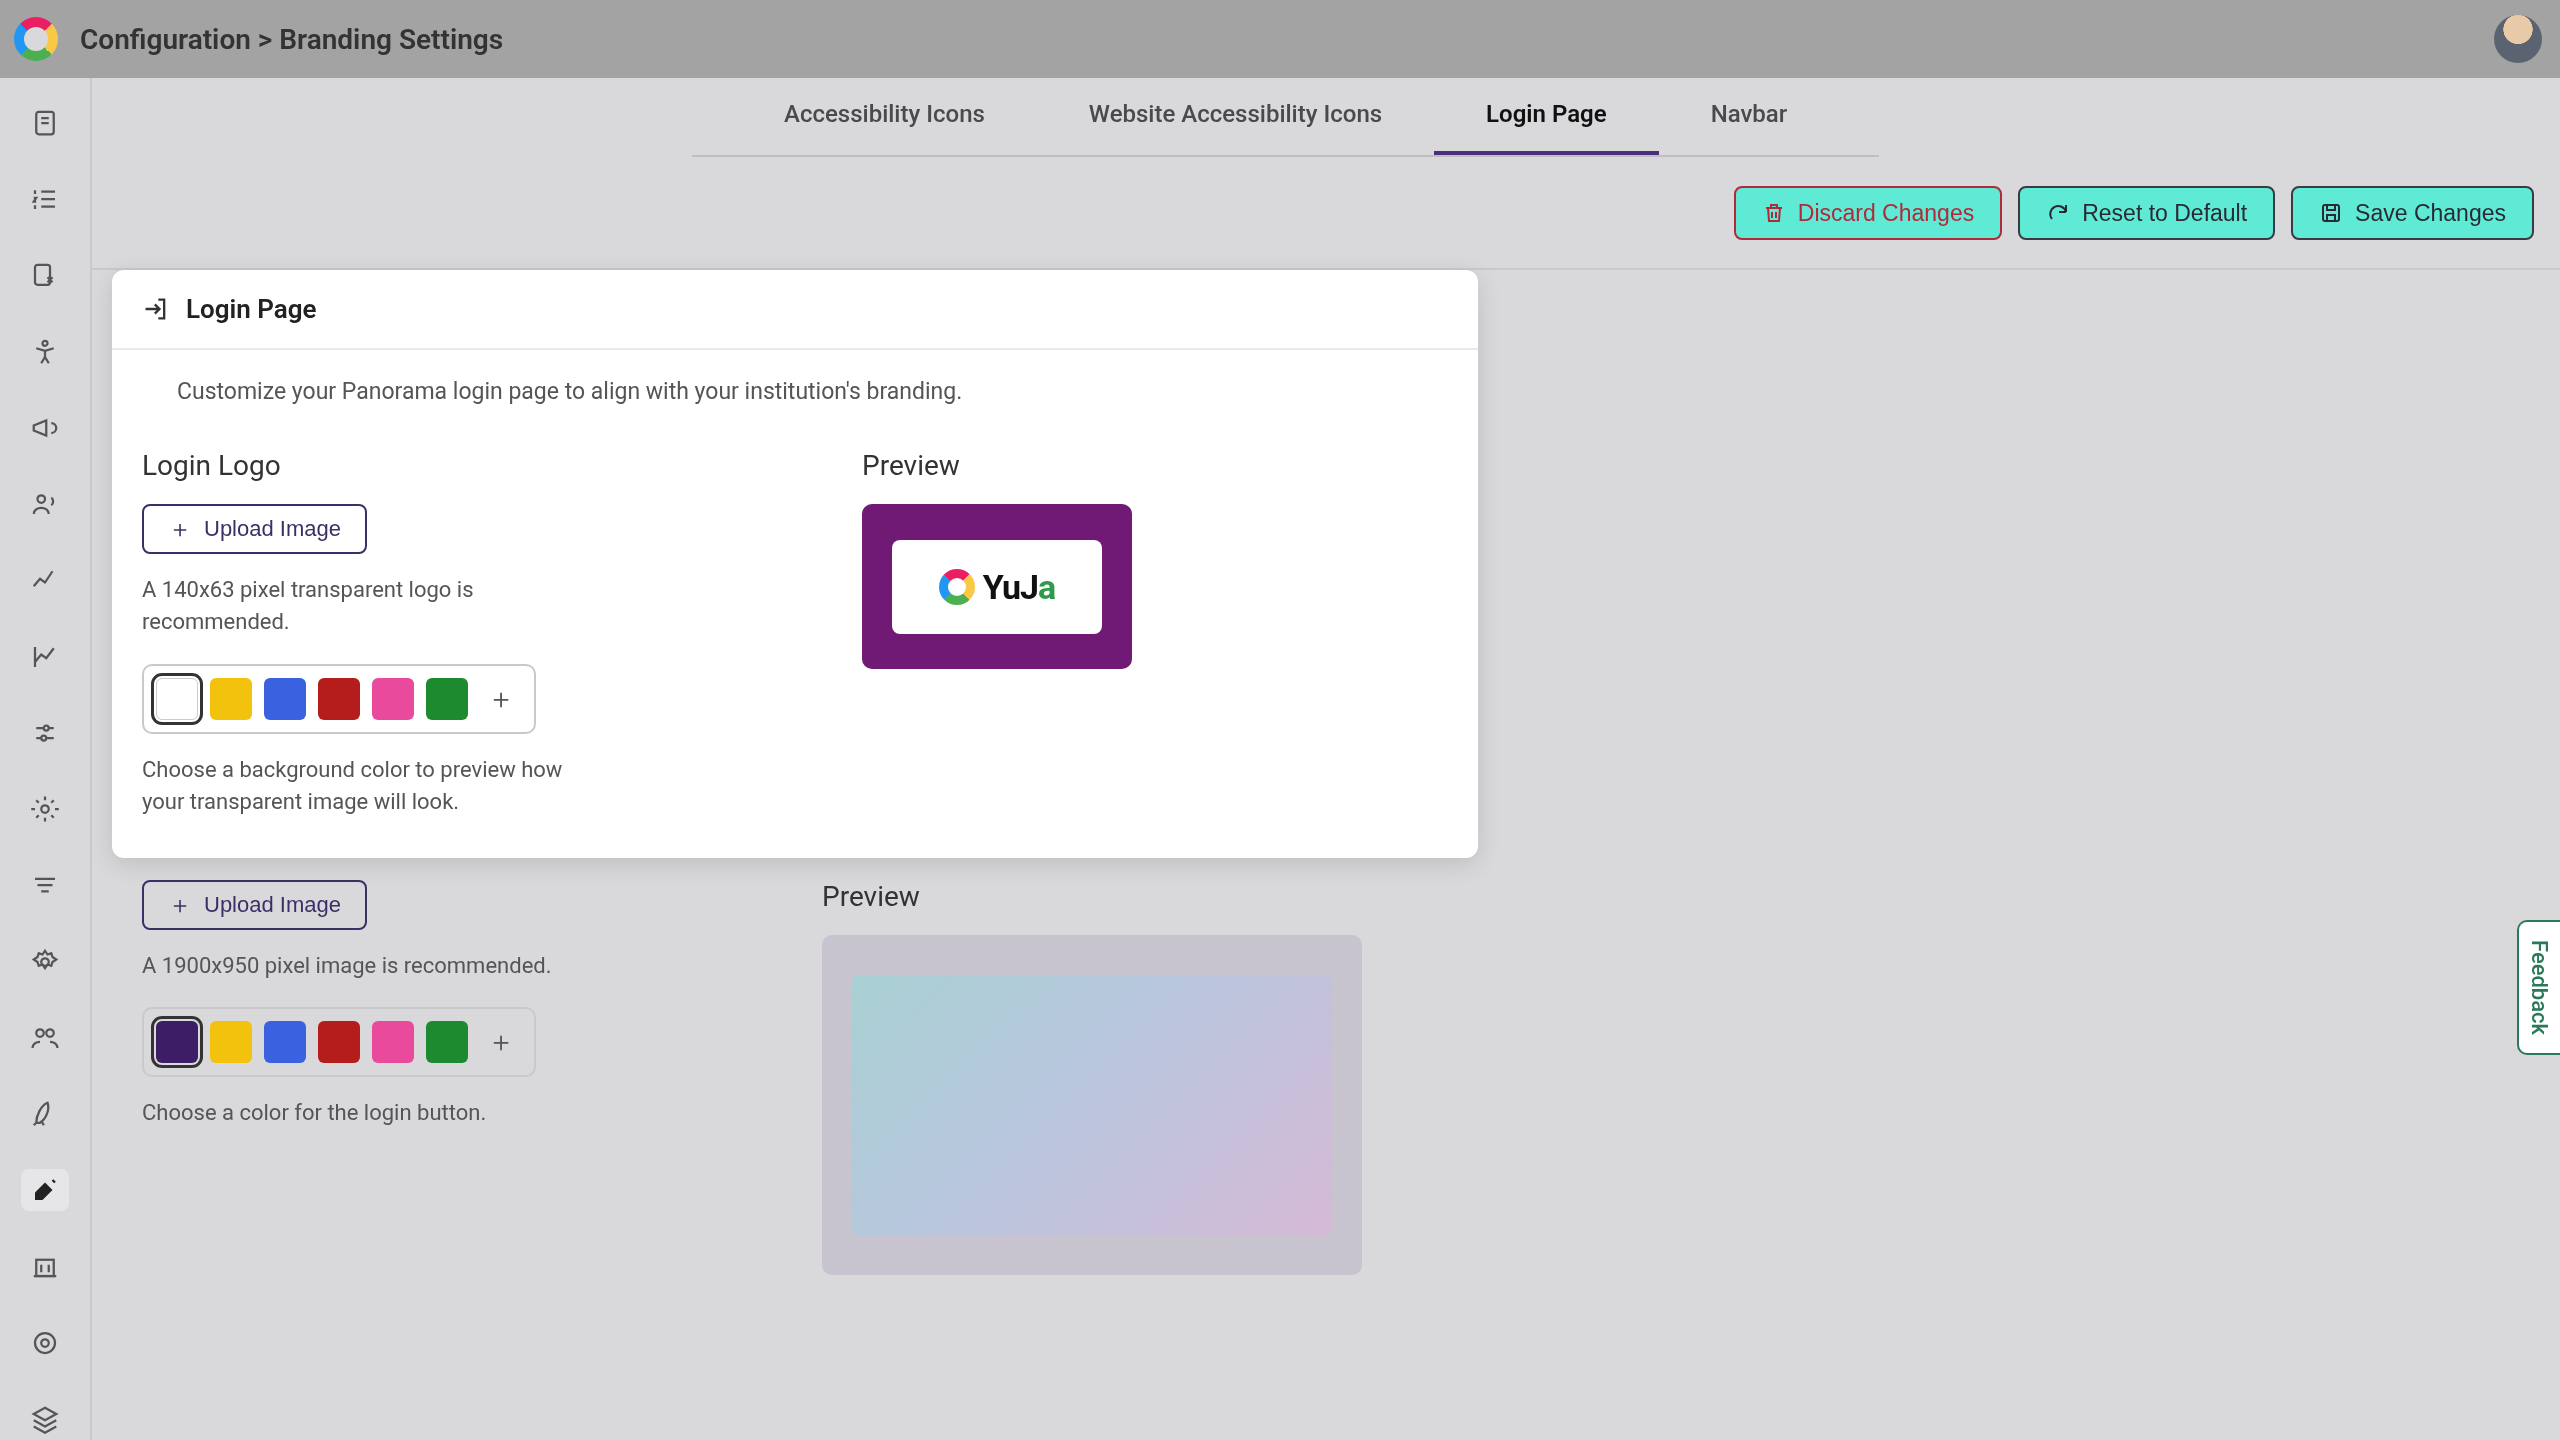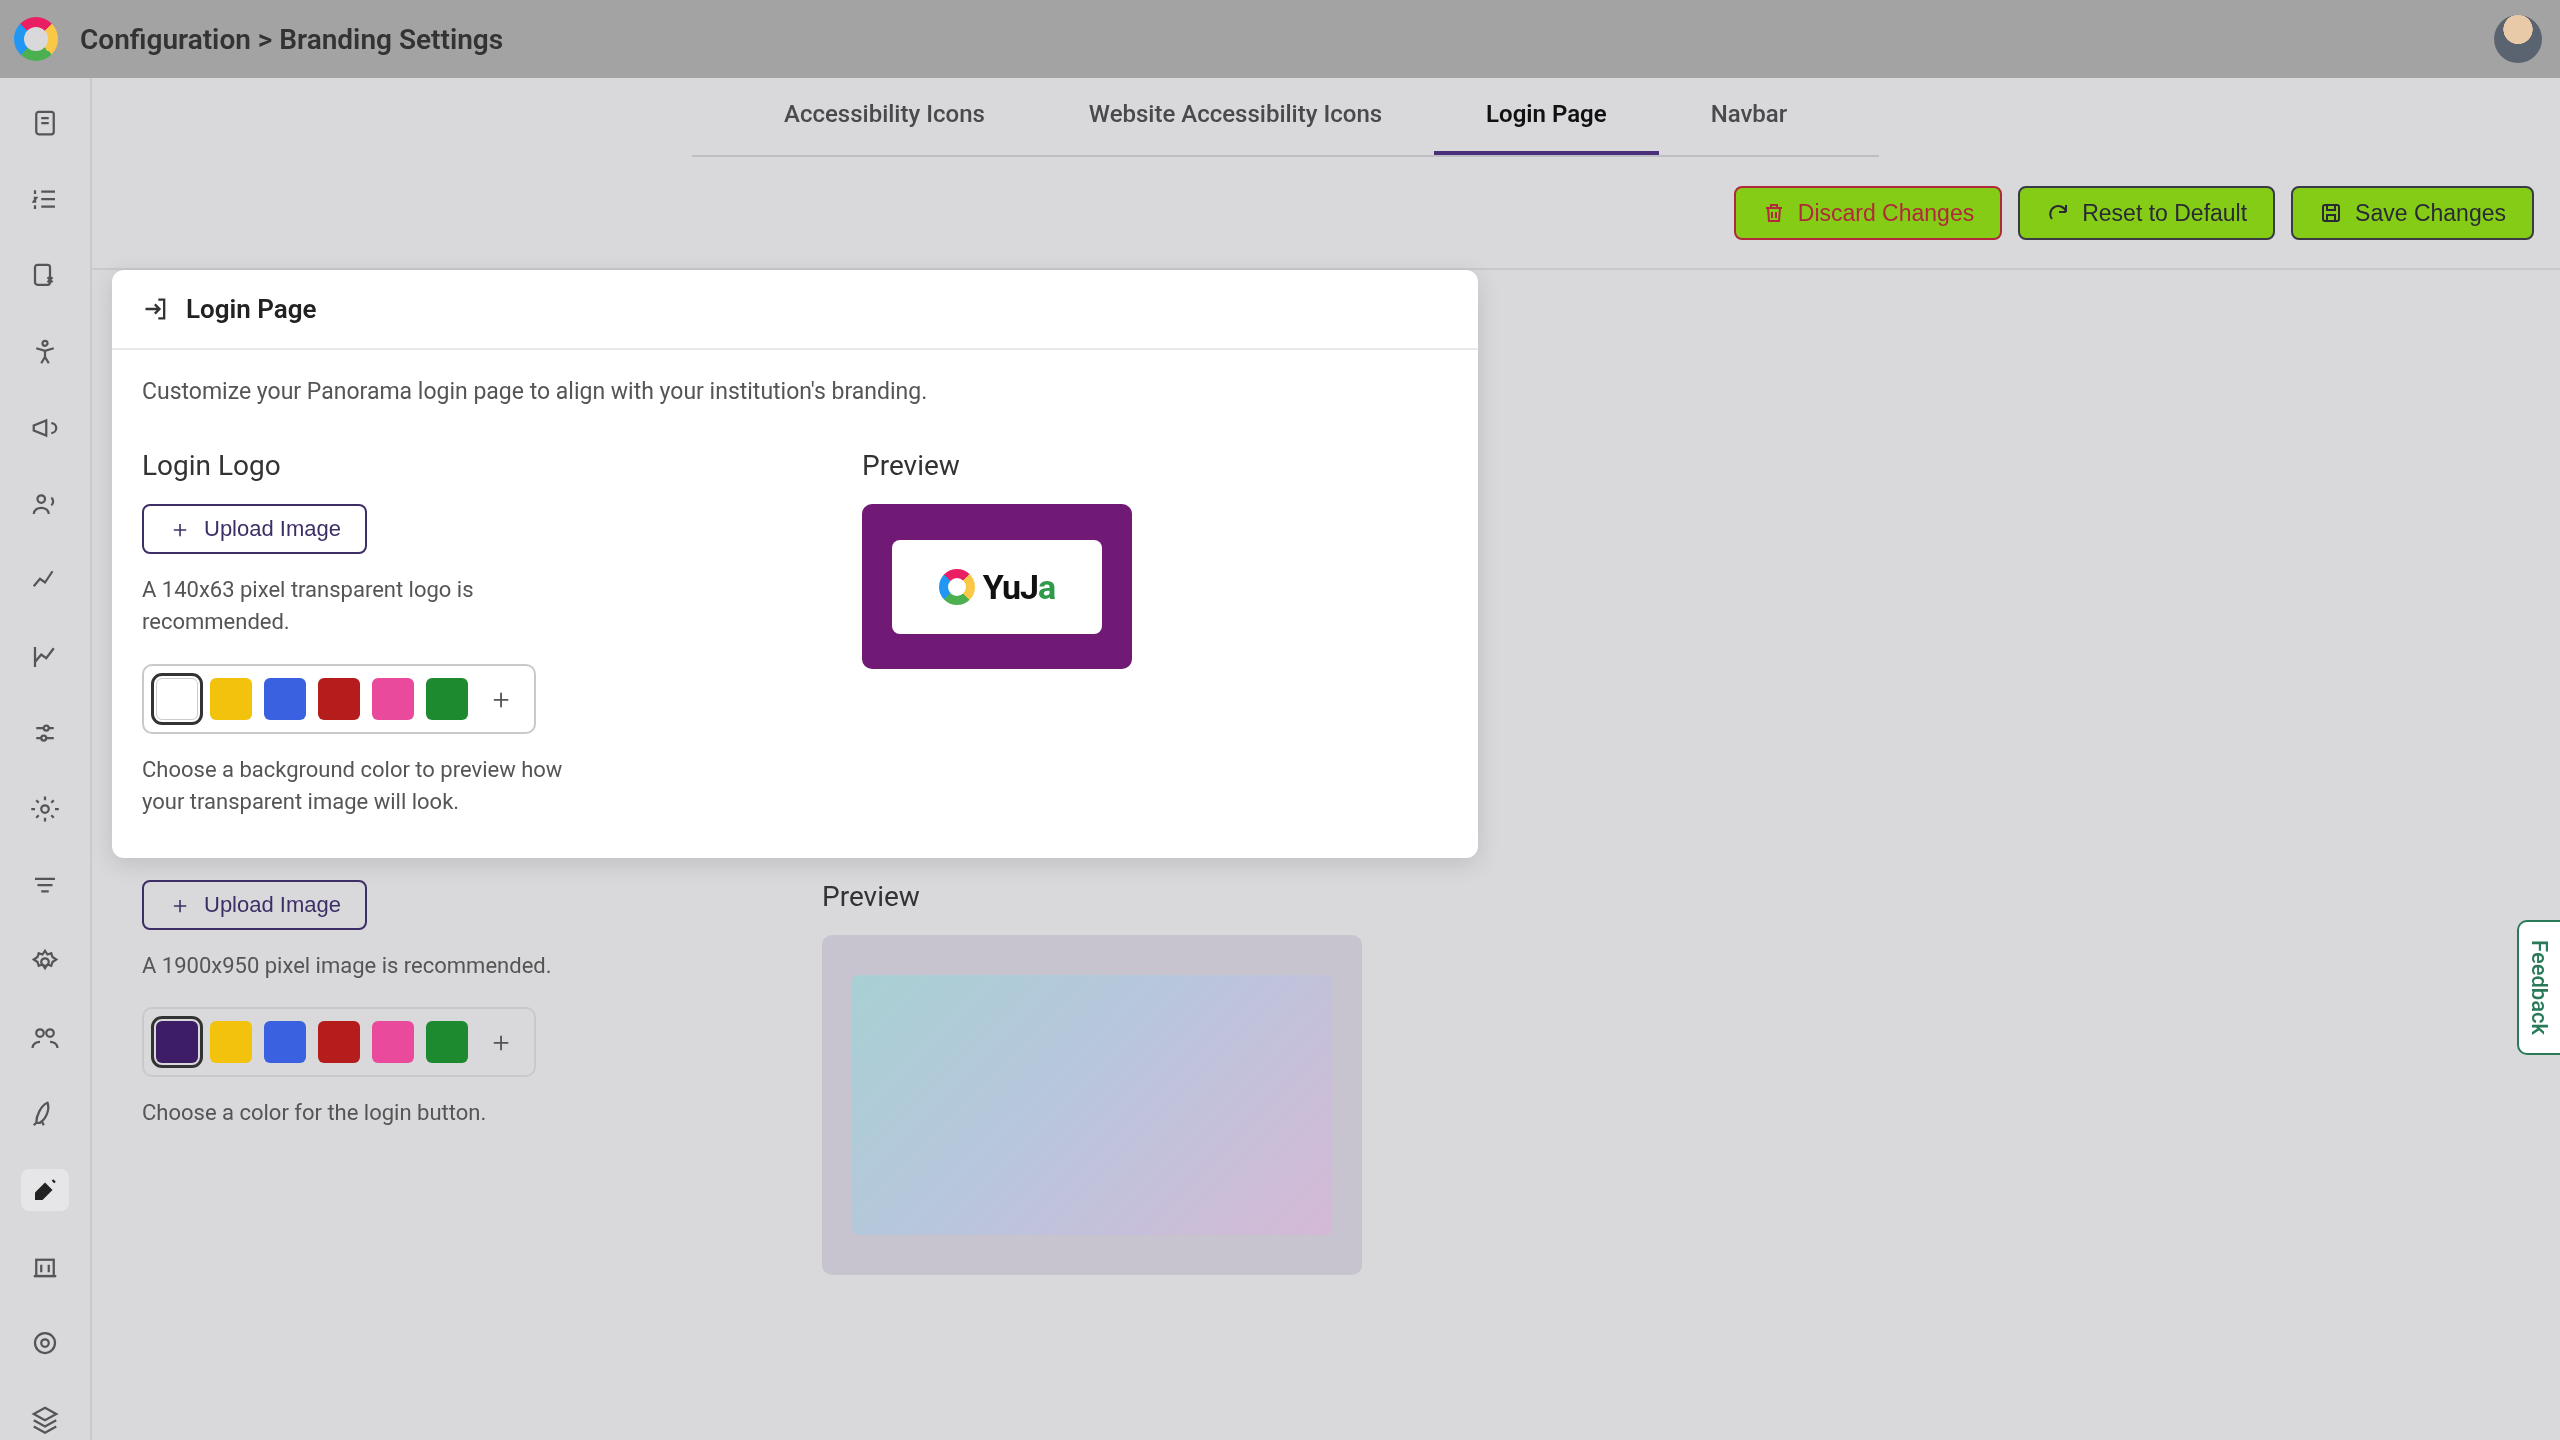--- a/index.html
+++ b/index.html
@@ -123,40 +123,40 @@
 .btn {
   display: inline-flex;
   align-items: center;
   gap: 12px;
   height: 54px;
   padding: 0 26px;
   border-radius: 8px;
   font-size: 23px;
   font-weight: 500;
   cursor: pointer;
-  background: #84cc16;
+  background: #5eead4;
 }
 .btn-danger { border: 2px solid #b02a3b; color: #b02a3b; }
 .btn-default { border: 2px solid #3a3a45; color: #2a2a35; }
 .btn svg { width: 24px; height: 24px; stroke: currentColor; fill: none; stroke-width: 2; }
 .card-header {
   display: flex;
   align-items: center;
   gap: 16px;
   padding: 24px 30px;
   border-bottom: 2px solid #e9e9ec;
   font-size: 26px;
   font-weight: 600;
   color: #222;
 }
 .card-header svg { width: 28px; height: 28px; stroke: #333; fill:none; stroke-width:2; }
 .card-body {
   padding: 28px 30px 40px;
 }
-.subtitle { font-size: 23px; color: #555; margin-bottom: 44px; }
+.subtitle { font-size: 23px; color: #555; margin-bottom: 44px; margin-left: 35px; }
 
 .columns { display: flex; gap: 120px; }
 .col-left { width: 600px; }
 .col-right { flex: 1; }
 
 .section-title {
   font-size: 28px;
   color: #333;
   font-weight: 400;
   margin-bottom: 22px;

